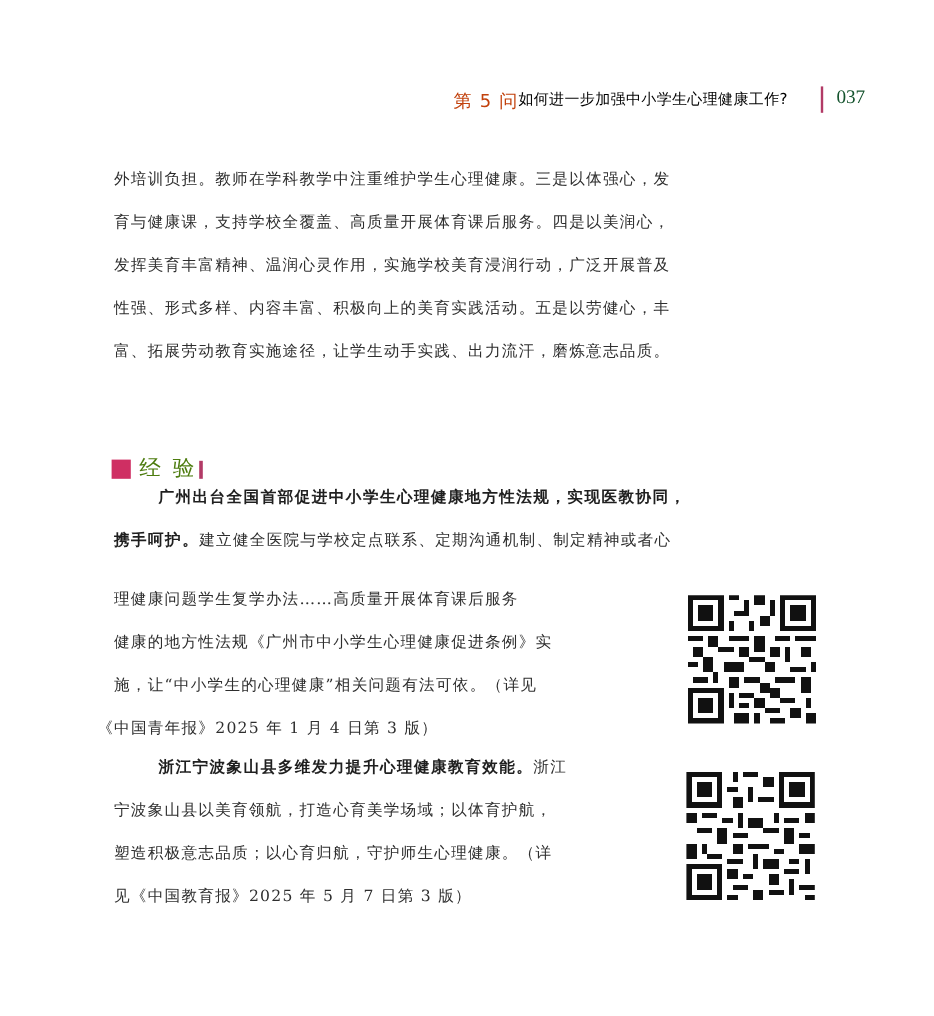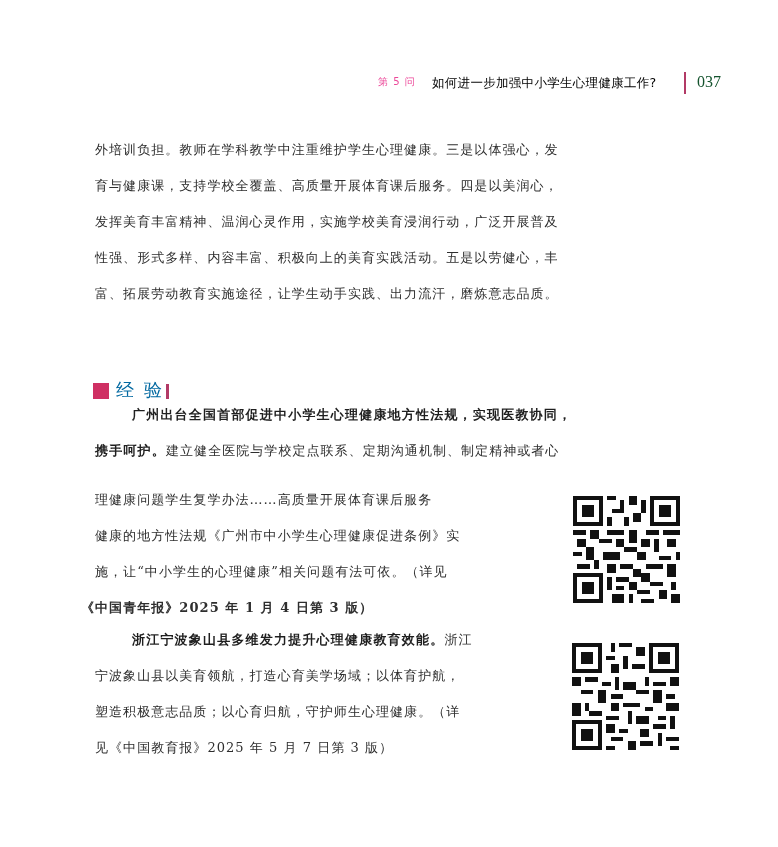--- a/index.html
+++ b/index.html
@@ -7,21 +7,21 @@
     width: 778px; height: 847px; position: relative; overflow: hidden;
     font-family: "DejaVu Serif", "Liberation Serif", serif;
     color: #2b2b2b;
   }
   .running-head {
     position: absolute; top: 73px; left: 0; width: 778px; height: 24px;
   }
   .rh-chapter {
     position: absolute; left: 378px; top: 2px;
     font-family: "DejaVu Sans", "Liberation Sans", sans-serif;
-    font-size: 10px; color: #ec4899; letter-spacing: 1px;
+    font-size: 15px; color: #c2410c; letter-spacing: 1px;
   }
   .rh-title {
     position: absolute; left: 432px; top: 2px;
     font-family: "DejaVu Sans", "Liberation Sans", sans-serif;
     font-size: 12.5px; color: #000000; letter-spacing: 0.3px;
   }
   .rh-divider {
     position: absolute; left: 684px; top: -1px; width: 2px; height: 22px;
     background: #b23a66;
   }
@@ -36,21 +36,21 @@
     text-align: justify; color: #2e2e2e;
   }
   .para .line { display: block; white-space: nowrap; height: 36px; }
   .sec-heading { position: absolute; left: 93px; top: 380px; height: 24px; }
   .sec-square {
     position: absolute; left: 0; top: 3px; width: 16px; height: 16px; background: #cf2f63;
   }
   .sec-label {
     position: absolute; left: 23px; top: -2px;
     font-family: "DejaVu Sans", "Liberation Sans", sans-serif;
-    font-size: 18px; letter-spacing: 10px; color: #0369a1; white-space: nowrap;
+    font-size: 18px; letter-spacing: 10px; color: #4d7c0f; white-space: nowrap;
   }
   .sec-bar {
     position: absolute; left: 73px; top: 4px; width: 3px; height: 15px; background: #b23a66;
   }
   .bold {
     font-family: "DejaVu Sans", "Liberation Sans", sans-serif;
     font-weight: bold; color: #1f1f1f; letter-spacing: 1.2px;
   }
   .qr {
     position: absolute; width: 107px; height: 107px; background: #fff;
@@ -86,21 +86,21 @@
     <span class="bold">广州出台全国首部促进中小学生心理健康地方性法规，实现医教协同，</span>
   </span>
   <span class="line">
     <span class="bold">携手呵护。</span><span>建立健全医院与学校定点联系、定期沟通机制、制定精神或者心</span>
   </span>
 </div>
 <div class="para" style="top:482px; left:95px; width:460px;">
   <span class="line">理健康问题学生复学办法……高质量开展体育课后服务</span>
   <span class="line">健康的地方性法规《广州市中小学生心理健康促进条例》实</span>
   <span class="line">施，让“中小学生的心理健康”相关问题有法可依。（详见</span>
-  <span class="line" style="margin-left:-14px;font-weight:bold;">《中国青年报》2025 年 1 月 4 日第 3 版）</span>
+  <span class="line" style="margin-left:-14px;">《中国青年报》2025 年 1 月 4 日第 3 版）</span>
 </div>
 
 <div class="qr" style="left:573px; top:496px;">
   <svg viewBox="0 0 25 25" shape-rendering="crispEdges">
     <rect width="25" height="25" fill="#fff"></rect>
     <g fill="#111">
       <rect x="0" y="0" width="7" height="7"></rect>
         <rect x="1" y="1" width="5" height="5" fill="#fff"></rect>
         <rect x="2" y="2" width="3" height="3"></rect>
       <rect x="18" y="0" width="7" height="7"></rect>

